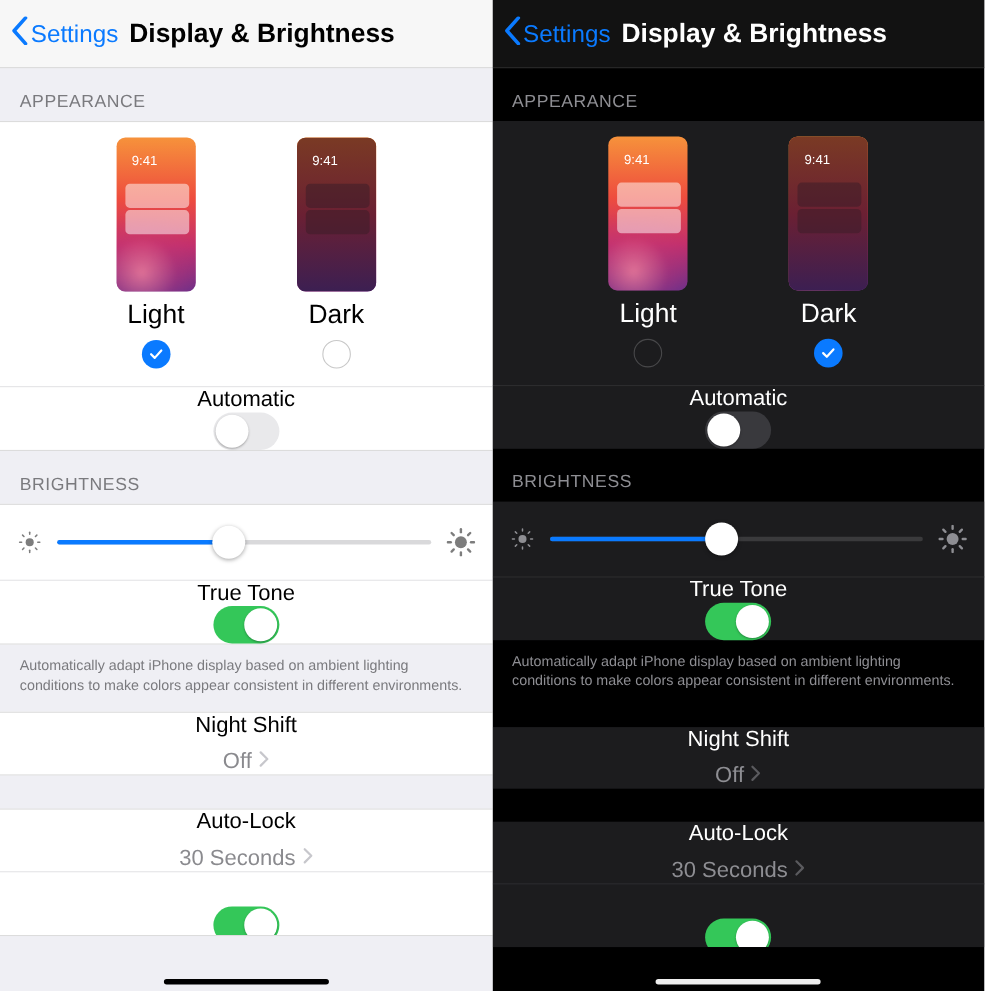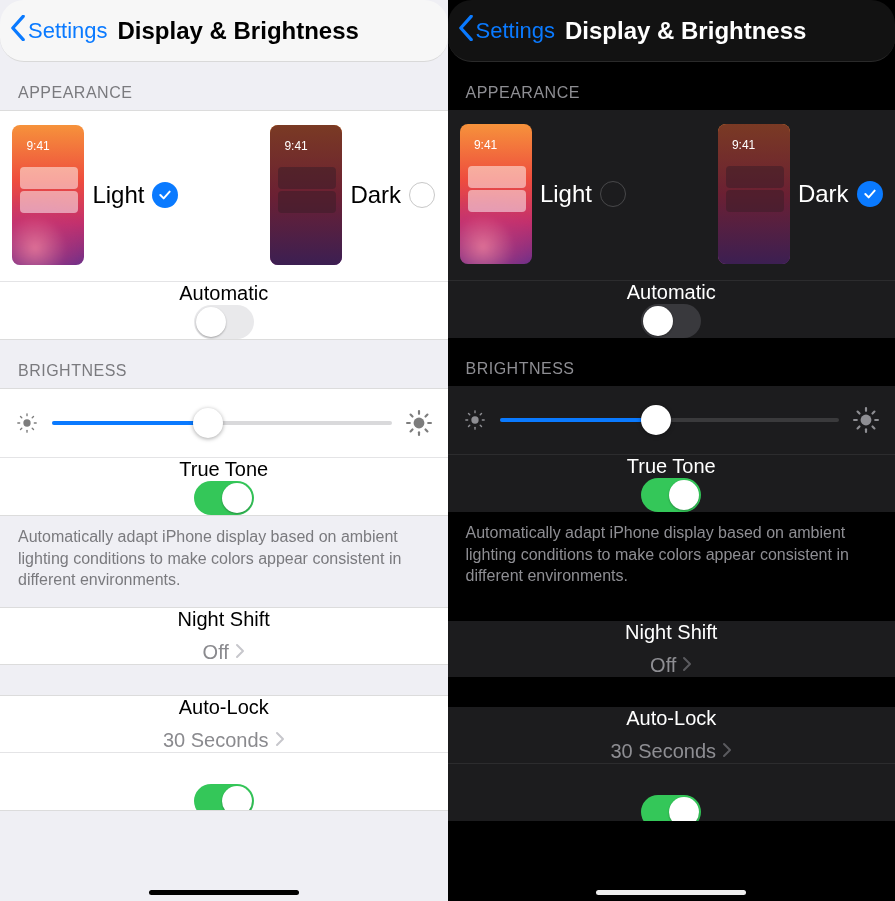--- a/index.html
+++ b/index.html
@@ -2,37 +2,37 @@
 <html><head>
   <meta charset="utf-8">
   <style>
     * { box-sizing: border-box; margin: 0; padding: 0; font-family: -apple-system, "Helvetica Neue", Arial, sans-serif; }
     html, body { height: 100%; }
     body { display: flex; width: 895px; height: 901px; overflow: hidden; }
     .pane { flex: 1 1 50%; overflow: hidden; position: relative; }
     .light { background: #EFEFF4; color: #000; }
     .dark  { background: #000;    color: #fff; }
 
-    .navbar { height: 62px; display: flex; align-items: center; padding: 0 10px; gap: 6px; border-radius: 24px; }
+    .navbar { height: 62px; display: flex; align-items: center; padding: 0 10px; gap: 6px; }
     .light .navbar { background: #F7F7F7; border-bottom: 1px solid #d9d9d9; }
     .dark  .navbar { background: #121212; border-bottom: 1px solid #2a2a2a; }
     .back { display: flex; align-items: center; gap: 2px; color: #0A7AFF; font-size: 22px; cursor: pointer; }
     .back svg { width: 16px; height: 26px; }
     .title { font-size: 24px; font-weight: 700; margin-left: 4px; }
 
     .sect-label { font-size: 16px; padding: 22px 18px 8px; letter-spacing: .5px; }
     .light .sect-label { color: #7A7A7E; }
     .dark  .sect-label { color: #8E8E93; }
 
     .group { }
     .light .group { background: #fff; border-top: 1px solid #dcdcdc; border-bottom: 1px solid #dcdcdc; }
     .dark  .group { background: #1C1C1E; }
 
     .appearance-row { display: flex; justify-content: center; gap: 92px; padding: 14px 0 16px; }
-    .opt { display: flex; flex-direction: row; align-items: center; gap: 8px; cursor: pointer; }
+    .opt { display: flex; flex-direction: column; align-items: center; gap: 8px; cursor: pointer; }
 
     .thumb { width: 72px; height: 140px; border-radius: 8px; position: relative; background: linear-gradient(to bottom,#f6923b 0%,#ee4c3e 40%,#c3306d 70%,#6a2f8a 100%); overflow: hidden; }
     .thumb .clock { position: absolute; top: 14px; left: 14px; color: #fff; font-size: 12px; font-weight: 500; }
     .thumb .nbar { position: absolute; left: 8px; right: 6px; height: 22px; border-radius: 4px; }
     .thumb .nbar.a { top: 42px; }
     .thumb .nbar.b { top: 66px; }
     .thumb.light-t .nbar { background: rgba(255,255,255,0.5); }
     .thumb.dark-t  .nbar { background: rgba(60,30,40,0.55); }
     .thumb.dark-t::after { content:""; position:absolute; inset:0; background:linear-gradient(to bottom,#7a3a24 0%,#6b2033 50%,#3c1f52 100%); }
     .thumb.dark-t .nbar, .thumb.dark-t .clock { z-index:2; }
@@ -69,21 +69,21 @@
     .sun { display:flex; align-items:center; justify-content:center; }
     .light .sun { color:#7d7d7d; }
     .dark  .sun { color:#8E8E93; }
     .track-wrap { flex:1; position:relative; height: 32px; display:flex; align-items:center; }
     .track { height: 4px; width: 100%; border-radius: 2px; }
     .light .track { background: #d9d9db; }
     .dark  .track { background: #3a3a3c; }
     .fill { position:absolute; left:0; top:50%; transform:translateY(-50%); height:4px; border-radius:2px; background:#0A7AFF; }
     .knob2 { position:absolute; top:50%; transform:translate(-50%,-50%); width:30px; height:30px; border-radius:50%; background:#fff; box-shadow:0 1px 4px rgba(0,0,0,.35); }
 
-    .footer-text { font-size: 16px; padding: 10px 18px 16px; line-height: 1.35; }
+    .footer-text { font-size: 13px; padding: 10px 18px 16px; line-height: 1.35; }
     .light .footer-text { color: #7A7A7E; }
     .dark  .footer-text { color: #8E8E93; }
 
     .spacer { height: 30px; }
     .spacer-sm { height: 18px; }
 
     .homebar { position:absolute; bottom:6px; left:50%; transform:translateX(-50%); width:150px; height:5px; border-radius:3px; }
     .light .homebar { background:#000; }
     .dark  .homebar { background:#eee; }
   </style>

